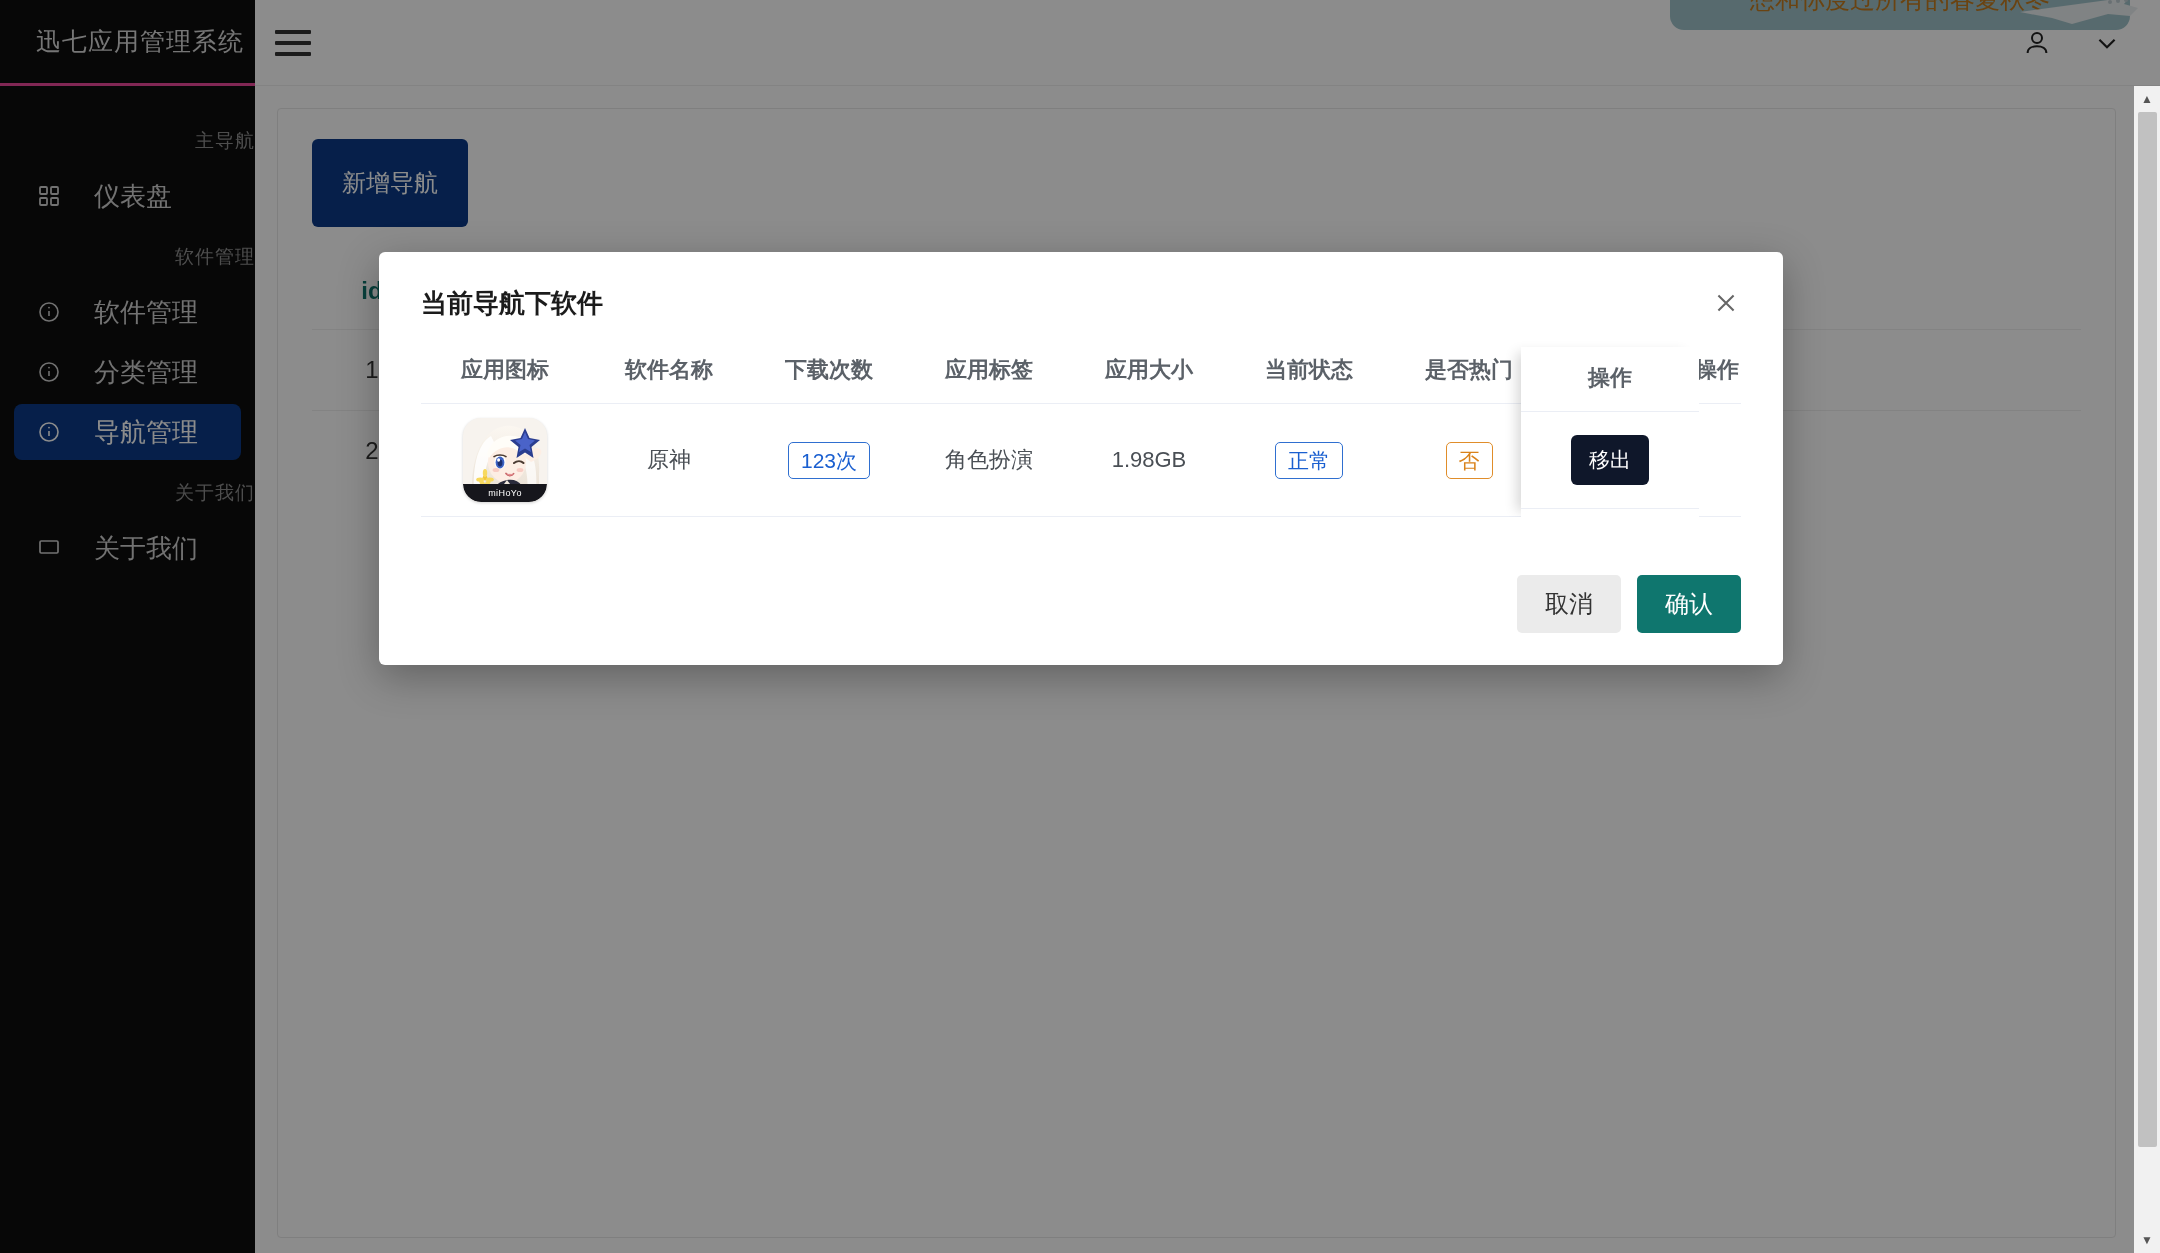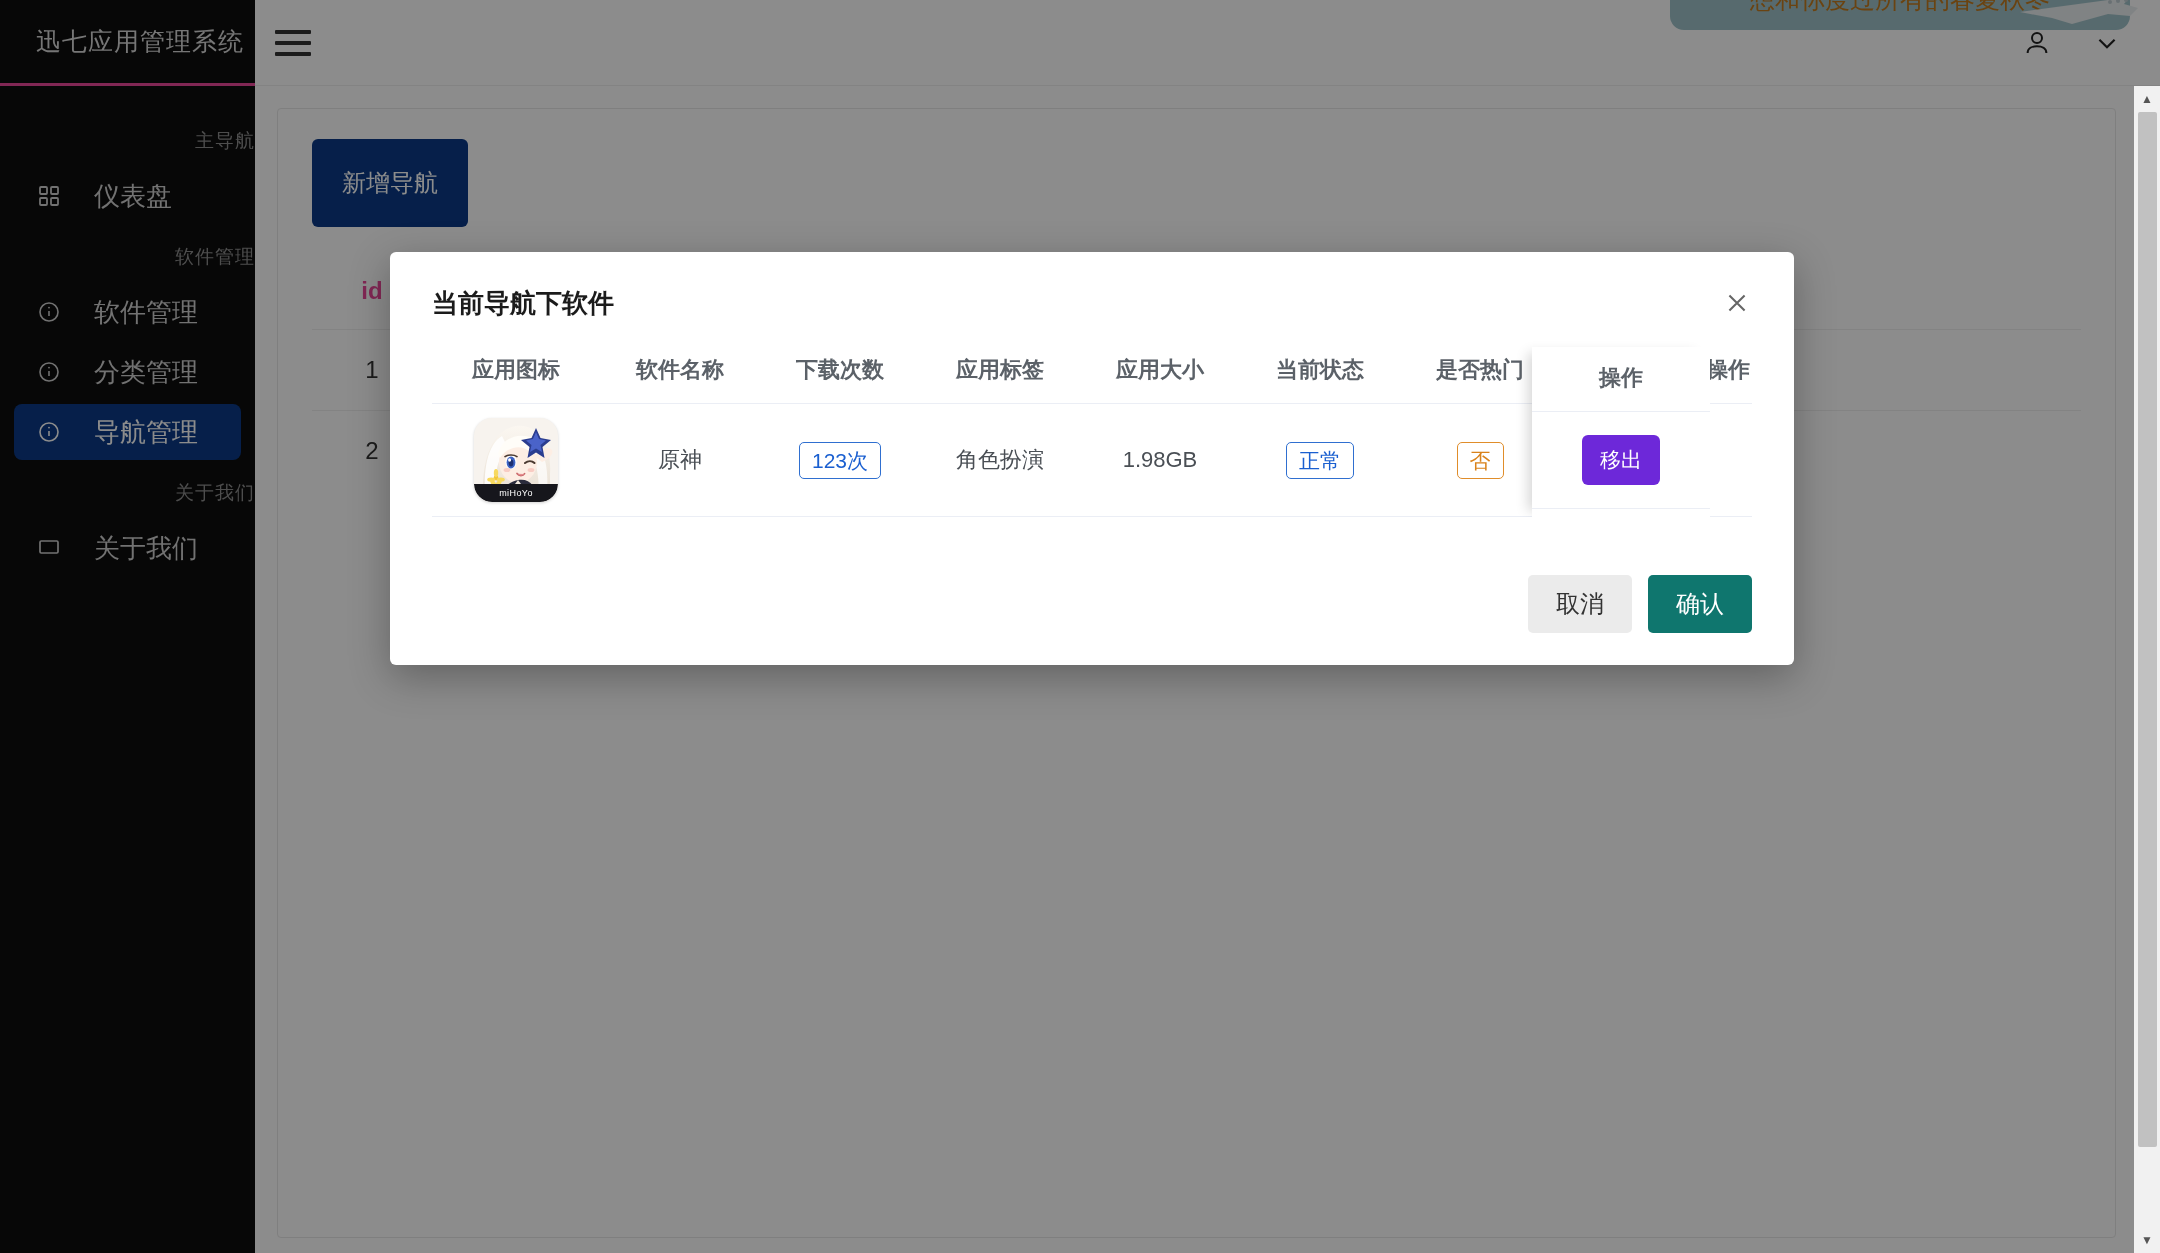--- a/index.html
+++ b/index.html
@@ -150,35 +150,35 @@
     width: 100%;
     margin-top: 34px;
     border-collapse: collapse;
     font-size: 24px;
     color: #333;
   }
   .bg-table th {
     text-align: left;
     font-weight: bold;
     padding: 14px 10px 22px 10px;
-    color: #ec4899;
+    color: #0f766e;
   }
   .bg-table td {
     padding: 26px 10px;
     border-top: 1px solid #eee;
     color: #333;
   }
   .bg-col-id { width: 120px; text-align: center !important; }
   .bg-col-name { width: 280px; }
   .bg-col-weight { width: 380px; }
 
   
   .modal {
     position: absolute;
-    left: 390px; top: 252px;
+    left: 379px; top: 252px;
     width: 1404px; height: 413px;
     background: #ffffff;
     border-radius: 6px;
     box-shadow: 0 12px 40px rgba(0,0,0,0.30);
     z-index: 100;
     display: flex; flex-direction: column;
   }
   .modal-header {
     padding: 34px 40px 10px 42px;
     display: flex; align-items: flex-start;
@@ -278,21 +278,21 @@
     border-radius: 5px;
     padding: 7px 12px;
     font-size: 21px;
     line-height: 1;
     background: #ffffff;
   }
   .tag-blue   { border: 1px solid #2f6fd0; color: #1a5fd0; }
   .tag-orange { border: 1px solid #e08d2a; color: #d9821a; }
 
   .btn-danger {
-    background: #6d28d9;
+    background: #0f172a;
     color: #ffffff;
     border: none;
     border-radius: 6px;
     font-size: 21px;
     padding: 11px 18px;
     cursor: pointer;
     font-family: inherit;
   }
 
   .modal-footer {

